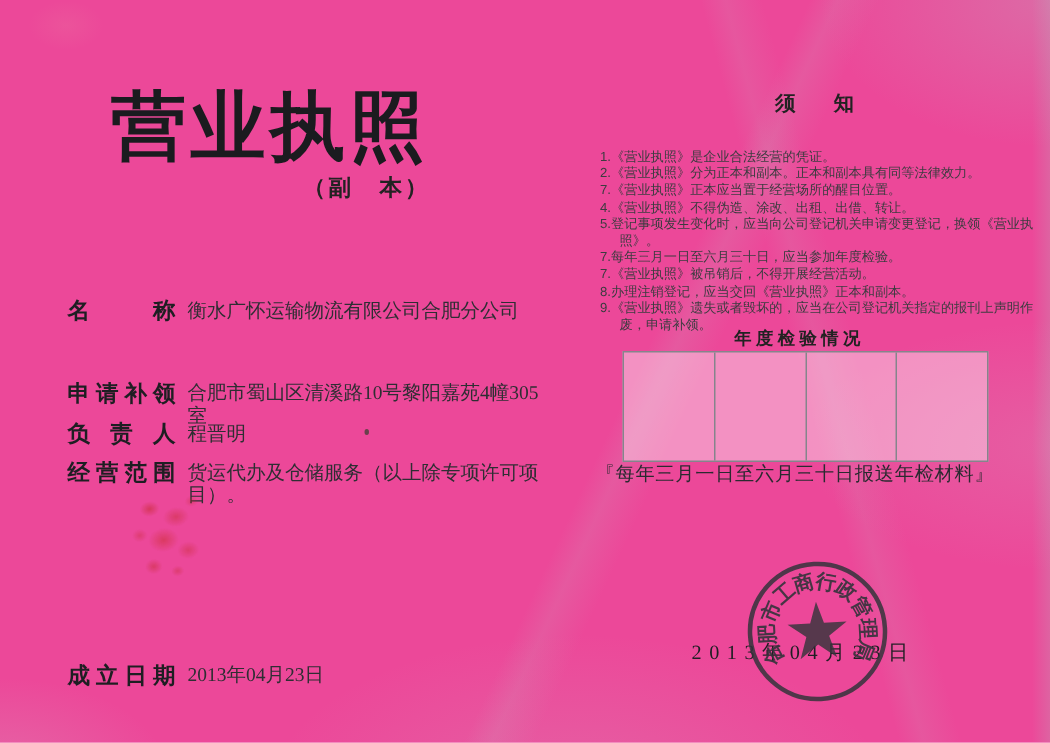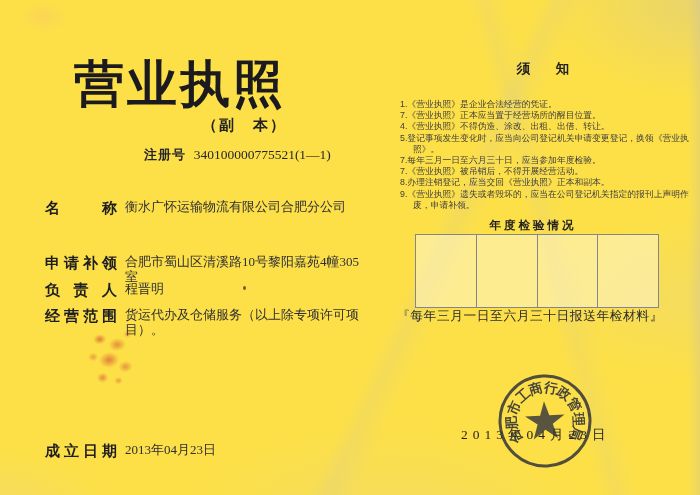--- a/index.html
+++ b/index.html
@@ -1,18 +1,18 @@
 <!DOCTYPE html>
 <html><head>
 <meta charset="utf-8">
 <style>
   html,body{margin:0;padding:0;}
   .page{
     position:relative; width:700px; height:495px; overflow:hidden;
-    background:#fde047;
+    background:#ec4899;
     font-family:"Liberation Sans","DejaVu Sans",sans-serif;
     color:#26262a;
   }
   
   .page::before{
     content:""; position:absolute; inset:0; pointer-events:none;
     background:
       radial-gradient(220px 140px at 100% 0%, rgba(185,185,195,.30), transparent 70%),
       radial-gradient(260px 120px at 102% 60%, rgba(200,200,208,.18), transparent 70%),
       radial-gradient(300px 160px at 55% 108%, rgba(200,200,208,.20), transparent 70%),
@@ -80,24 +80,20 @@
 </head>
 <body>
 
 <div class="page">
 
   <div class="smudge"></div>
 
   <div class="title">营业执照</div>
   <div class="subtitle">（副　本）</div>
 
-  <div class="regno">
-    <span class="lab">注册号</span>
-    <span class="num">340100000775521(1—1)</span>
-  </div>
 
   <div class="frow row-name">
     <span class="flabel">名称</span>
     <span class="fvalue">衡水广怀运输物流有限公司合肥分公司</span>
   </div>
 
   <div class="frow row-addr">
     <span class="flabel">申请补领</span>
     <span class="fvalue">合肥市蜀山区清溪路10号黎阳嘉苑4幢305室</span>
   </div>
@@ -117,20 +113,21 @@
 
   <div class="frow row-est">
     <span class="flabel">成立日期</span>
     <span class="fvalue">2013年04月23日</span>
   </div>
 
   <div class="notice-title">须　知</div>
 
   <div class="notice-list">
     <div class="notice-item">1.《营业执照》是企业合法经营的凭证。</div>
+    <div class="notice-item">2.《营业执照》分为正本和副本。正本和副本具有同等法律效力。</div>
     <div class="notice-item">7.《营业执照》正本应当置于经营场所的醒目位置。</div>
     <div class="notice-item">4.《营业执照》不得伪造、涂改、出租、出借、转让。</div>
     <div class="notice-item">5.登记事项发生变化时，应当向公司登记机关申请变更登记，换领《营业执照》。</div>
     <div class="notice-item">7.每年三月一日至六月三十日，应当参加年度检验。</div>
     <div class="notice-item">7.《营业执照》被吊销后，不得开展经营活动。</div>
     <div class="notice-item">8.办理注销登记，应当交回《营业执照》正本和副本。</div>
     <div class="notice-item">9.《营业执照》遗失或者毁坏的，应当在公司登记机关指定的报刊上声明作废，申请补领。</div>
   </div>
 
   <div class="annual-title">年度检验情况</div>

